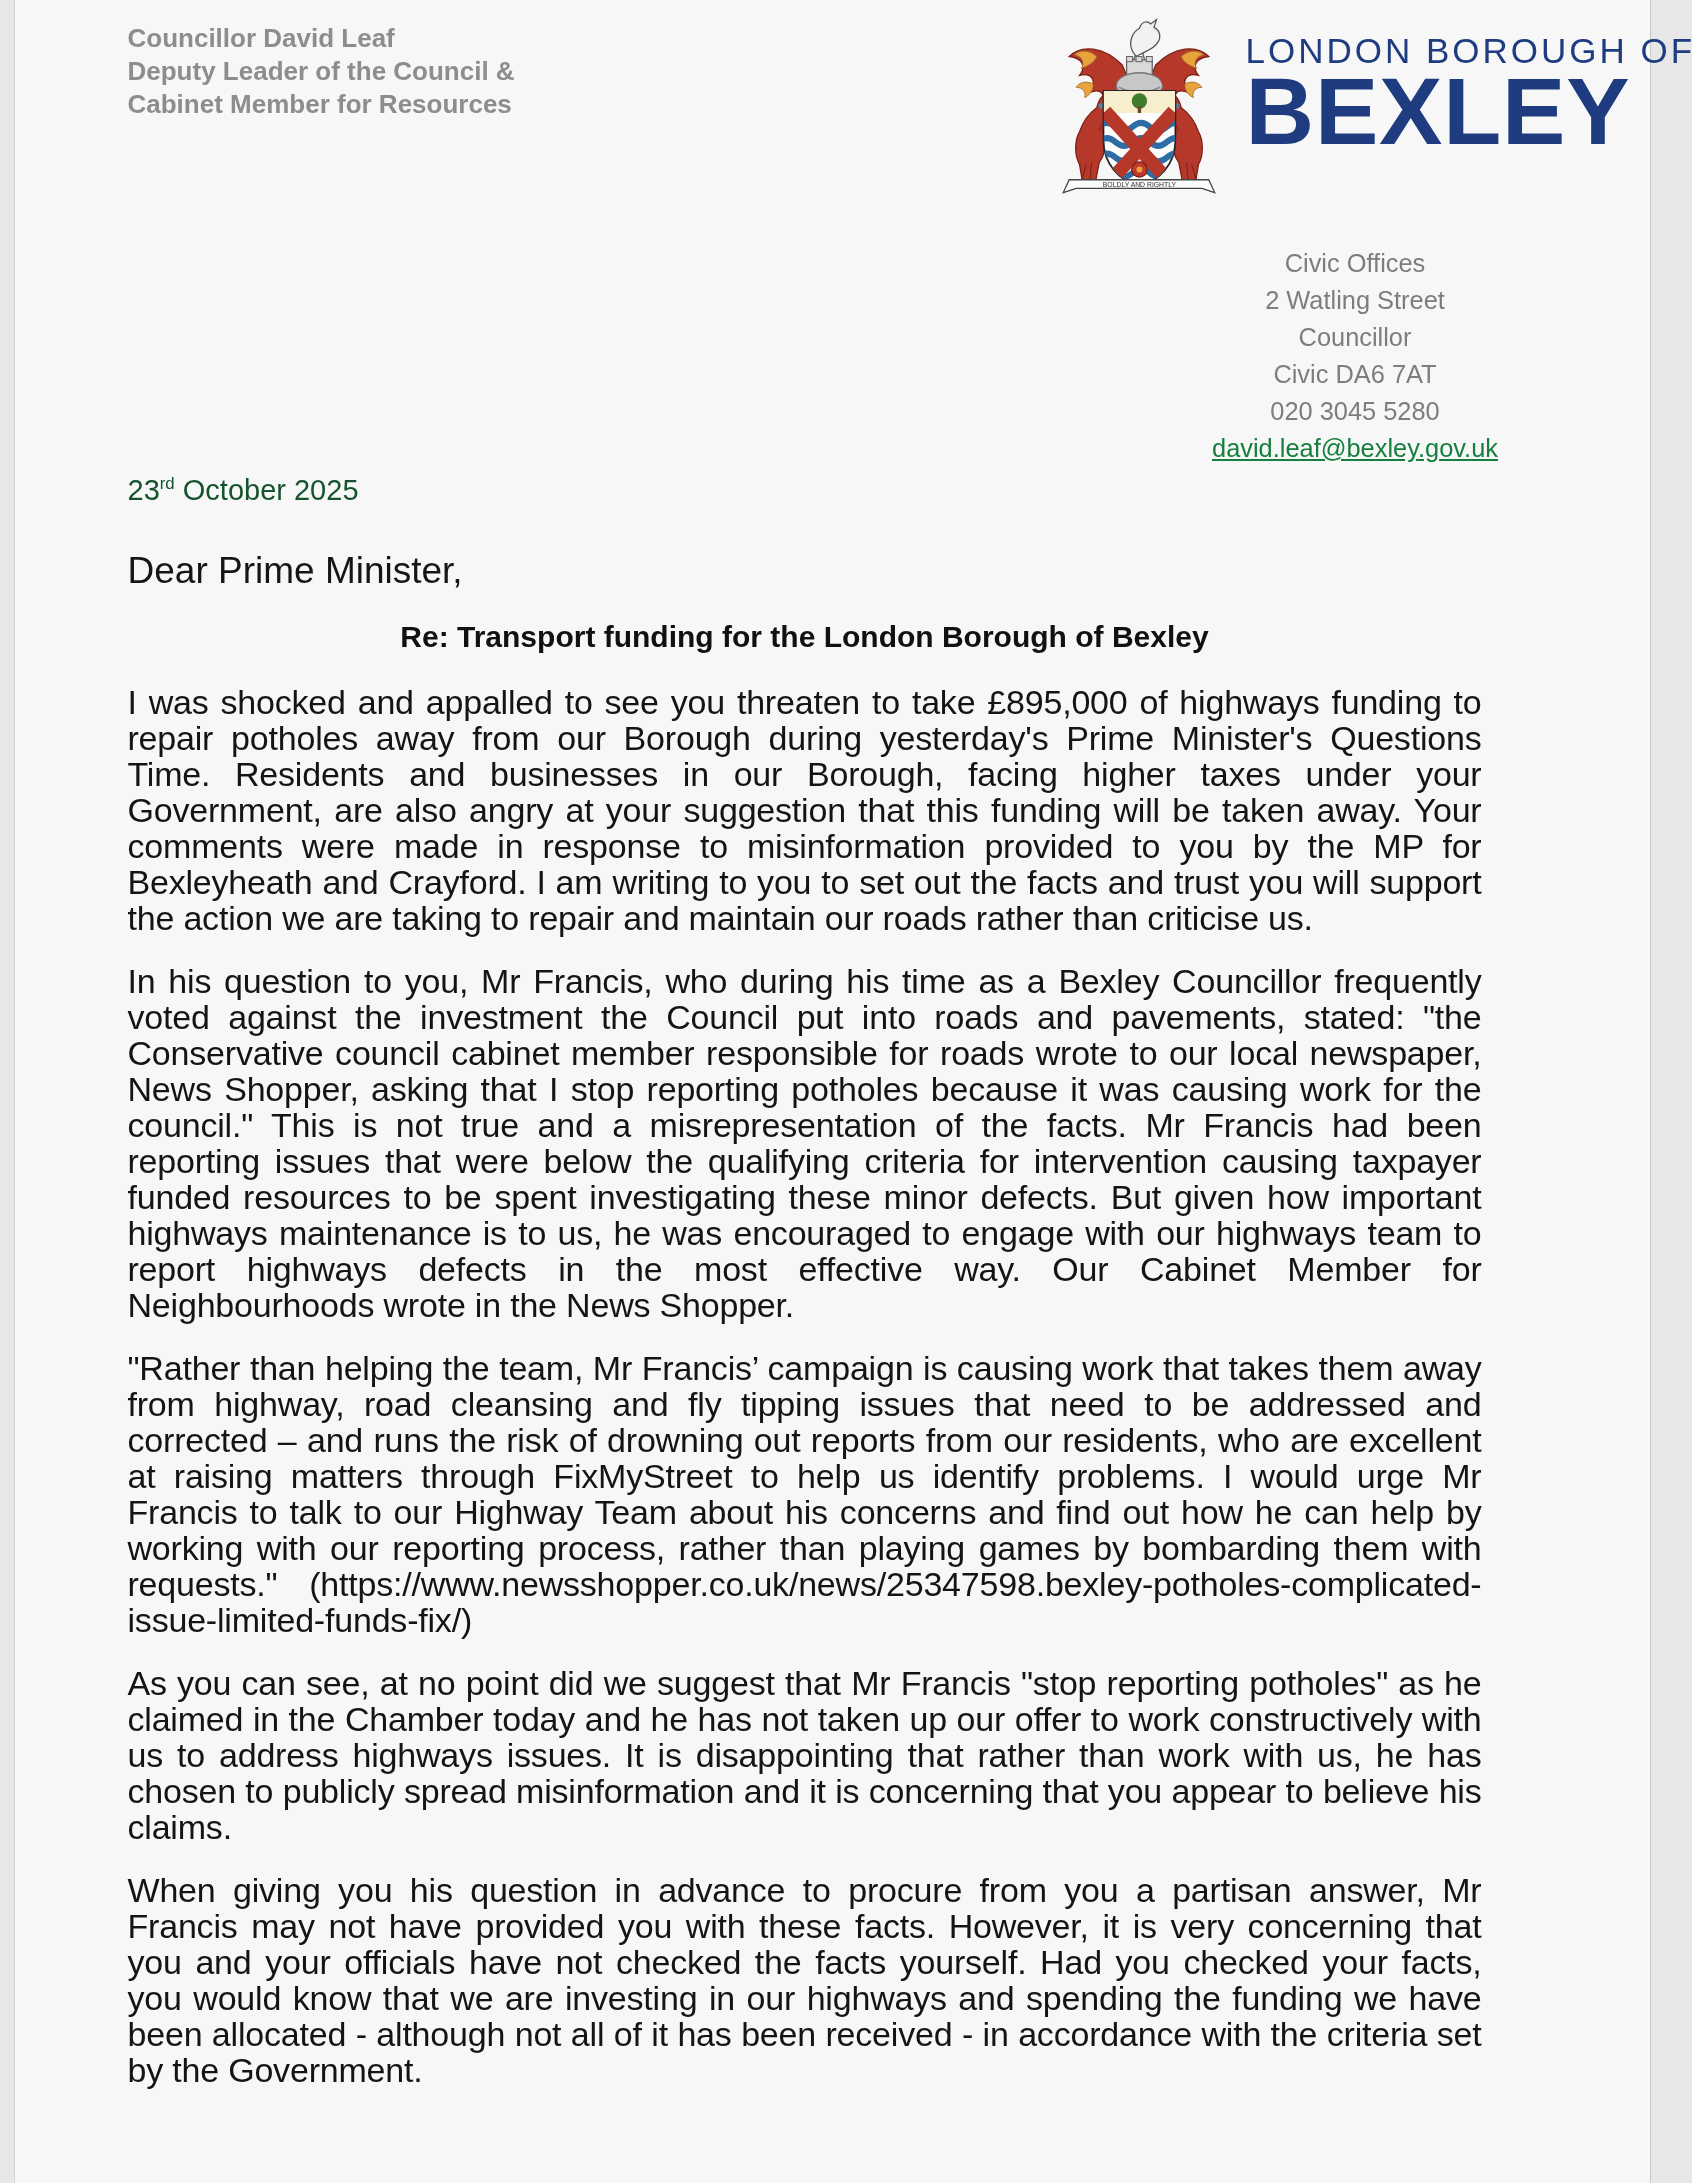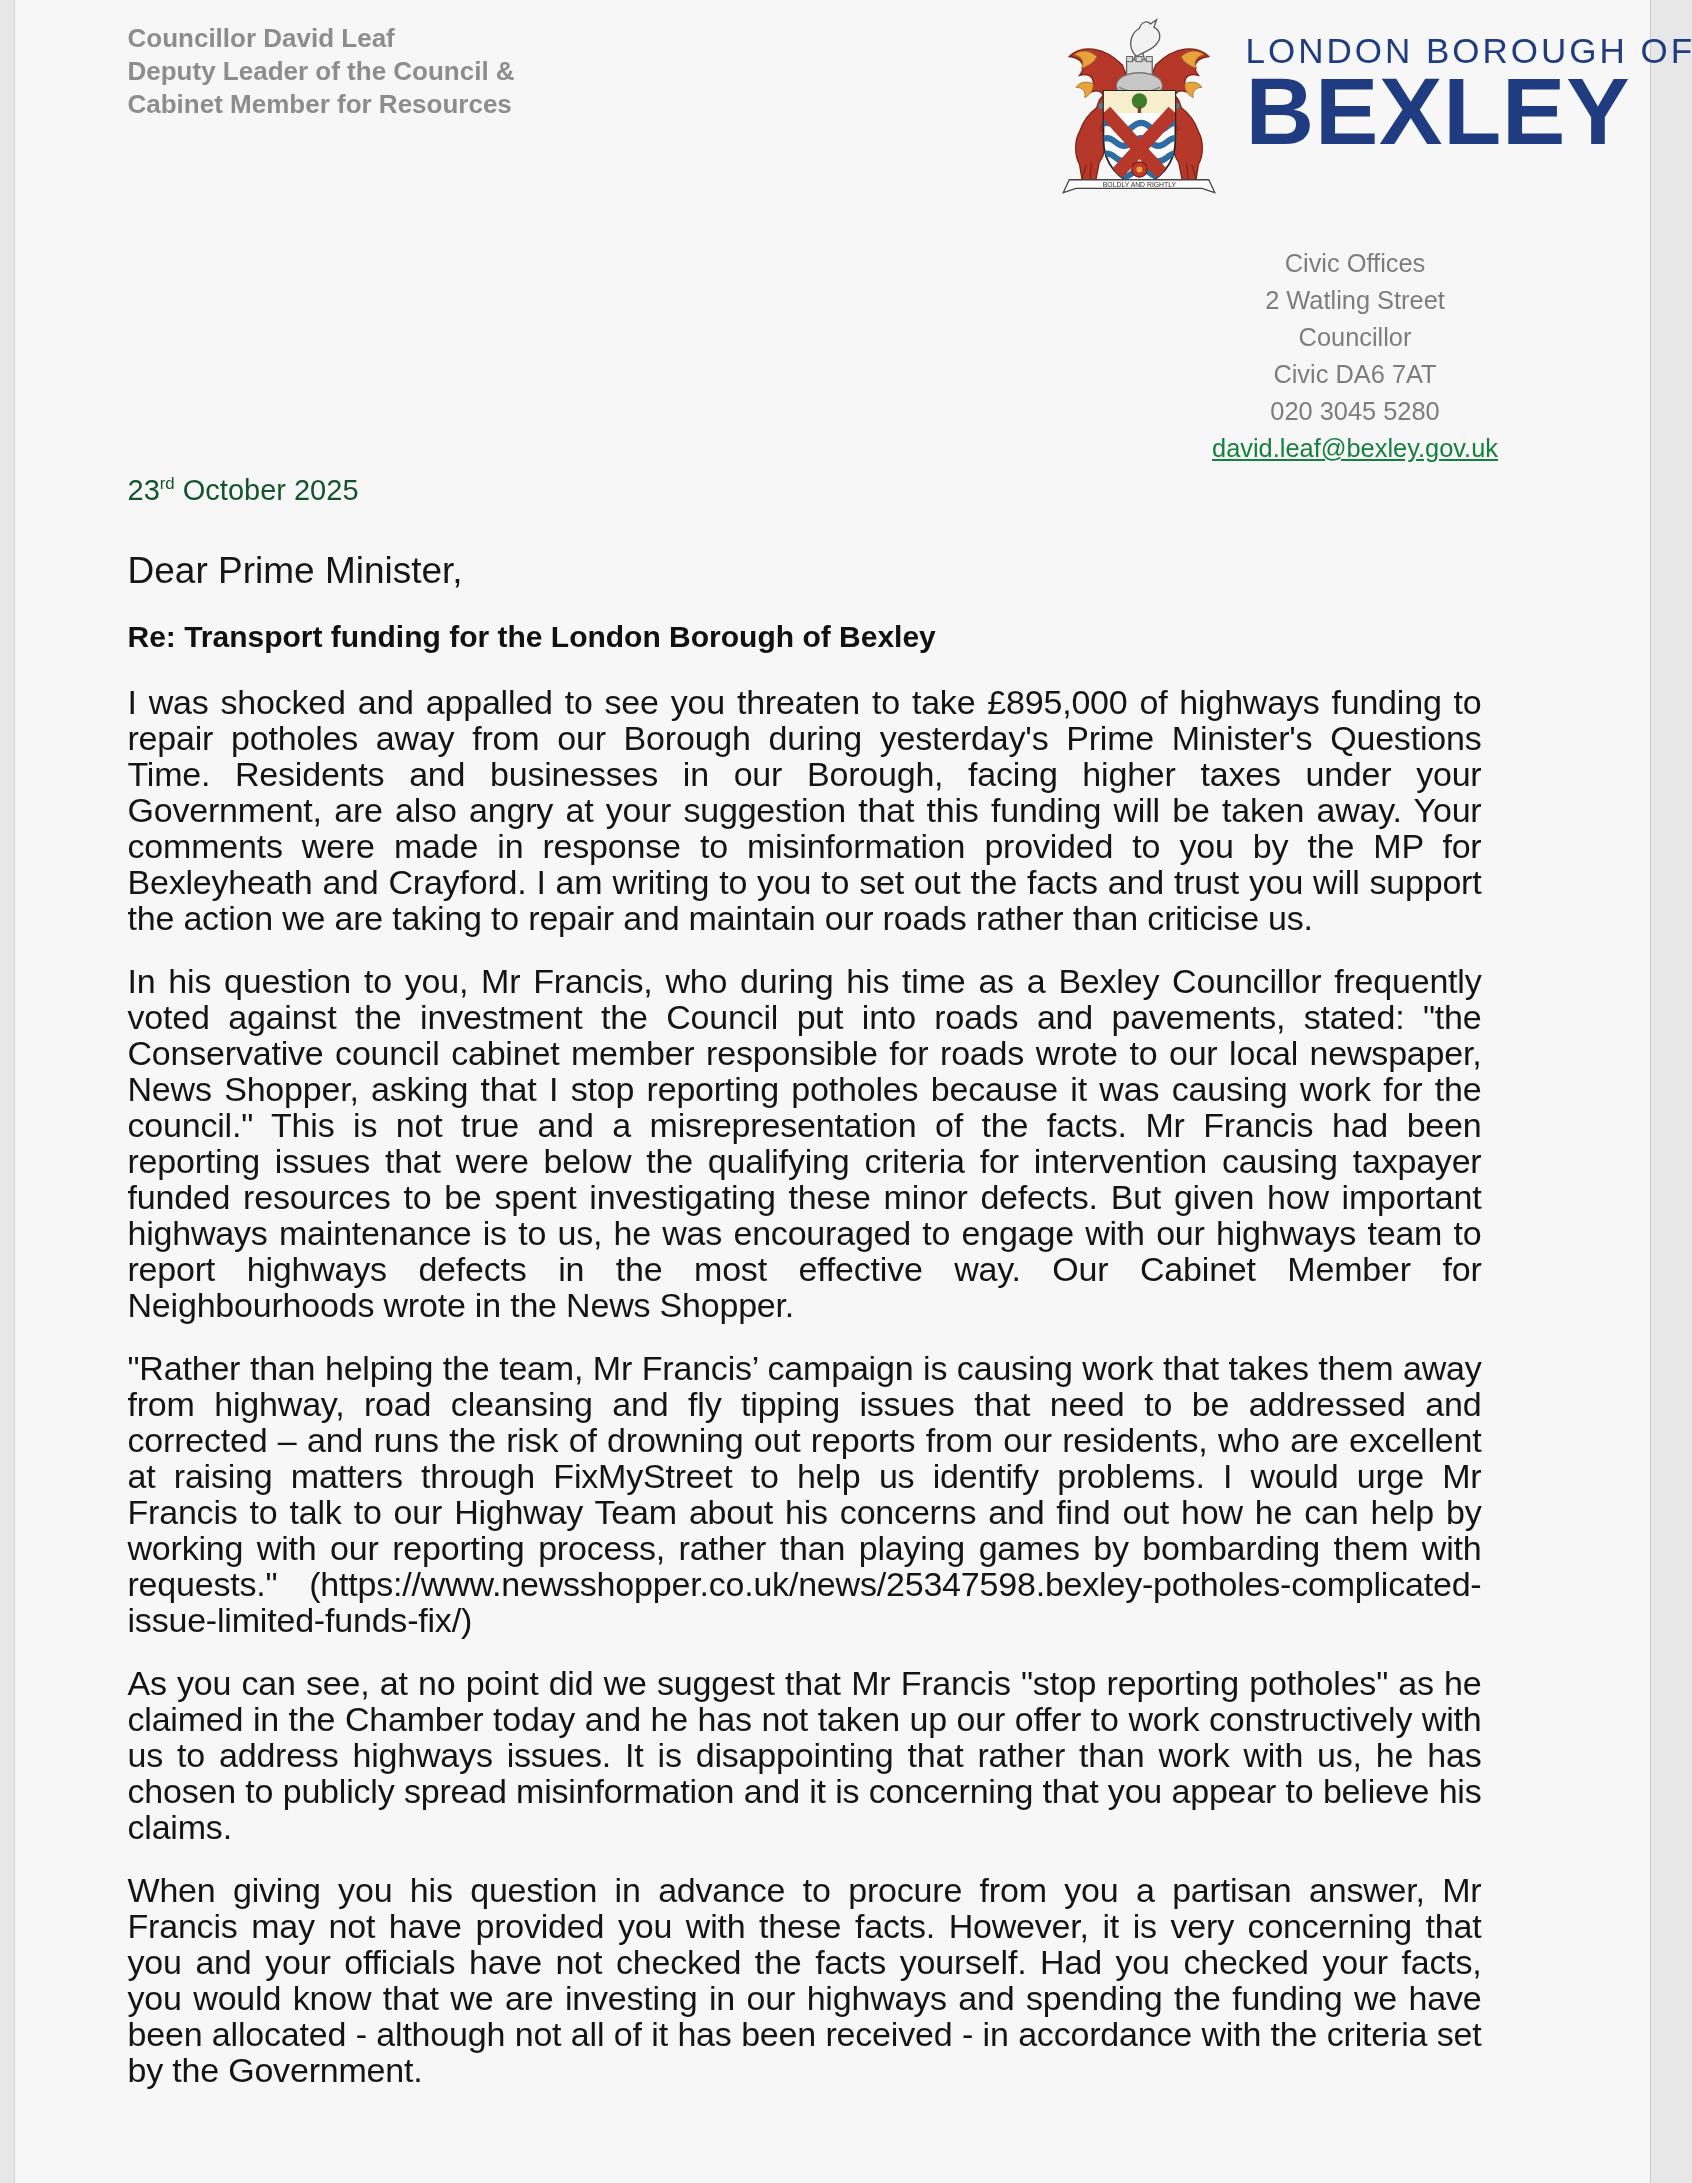--- a/index.html
+++ b/index.html
@@ -37,21 +37,21 @@
   
   .recipient{
     position:absolute;left:113px;top:238px;
     color:#161616;font-size:29px;line-height:36px;
   }
   .dateline{position:absolute;left:113px;top:474px;color:#14532d;font-size:29px;}
   .dateline sup{font-size:0.58em;vertical-align:super;line-height:0;}
   .salutation{position:absolute;left:113px;top:550px;color:#161616;font-size:37px;}
   .subject{
     position:absolute;left:113px;top:620px;width:1354px;
-    font-weight:bold;color:#111;font-size:30px;
+    text-align:center;font-weight:bold;color:#111;font-size:30px;
   }
   .body-text{
     position:absolute;left:113px;top:684px;width:1354px;
     color:#141414;font-size:34px;line-height:36px;
     text-align:justify;letter-spacing:-0.2px;
   }
   .body-text p{margin:0 0 27px 0;}
   .crest text{font-family:"Liberation Sans", sans-serif;}
 </style>
 </head>

